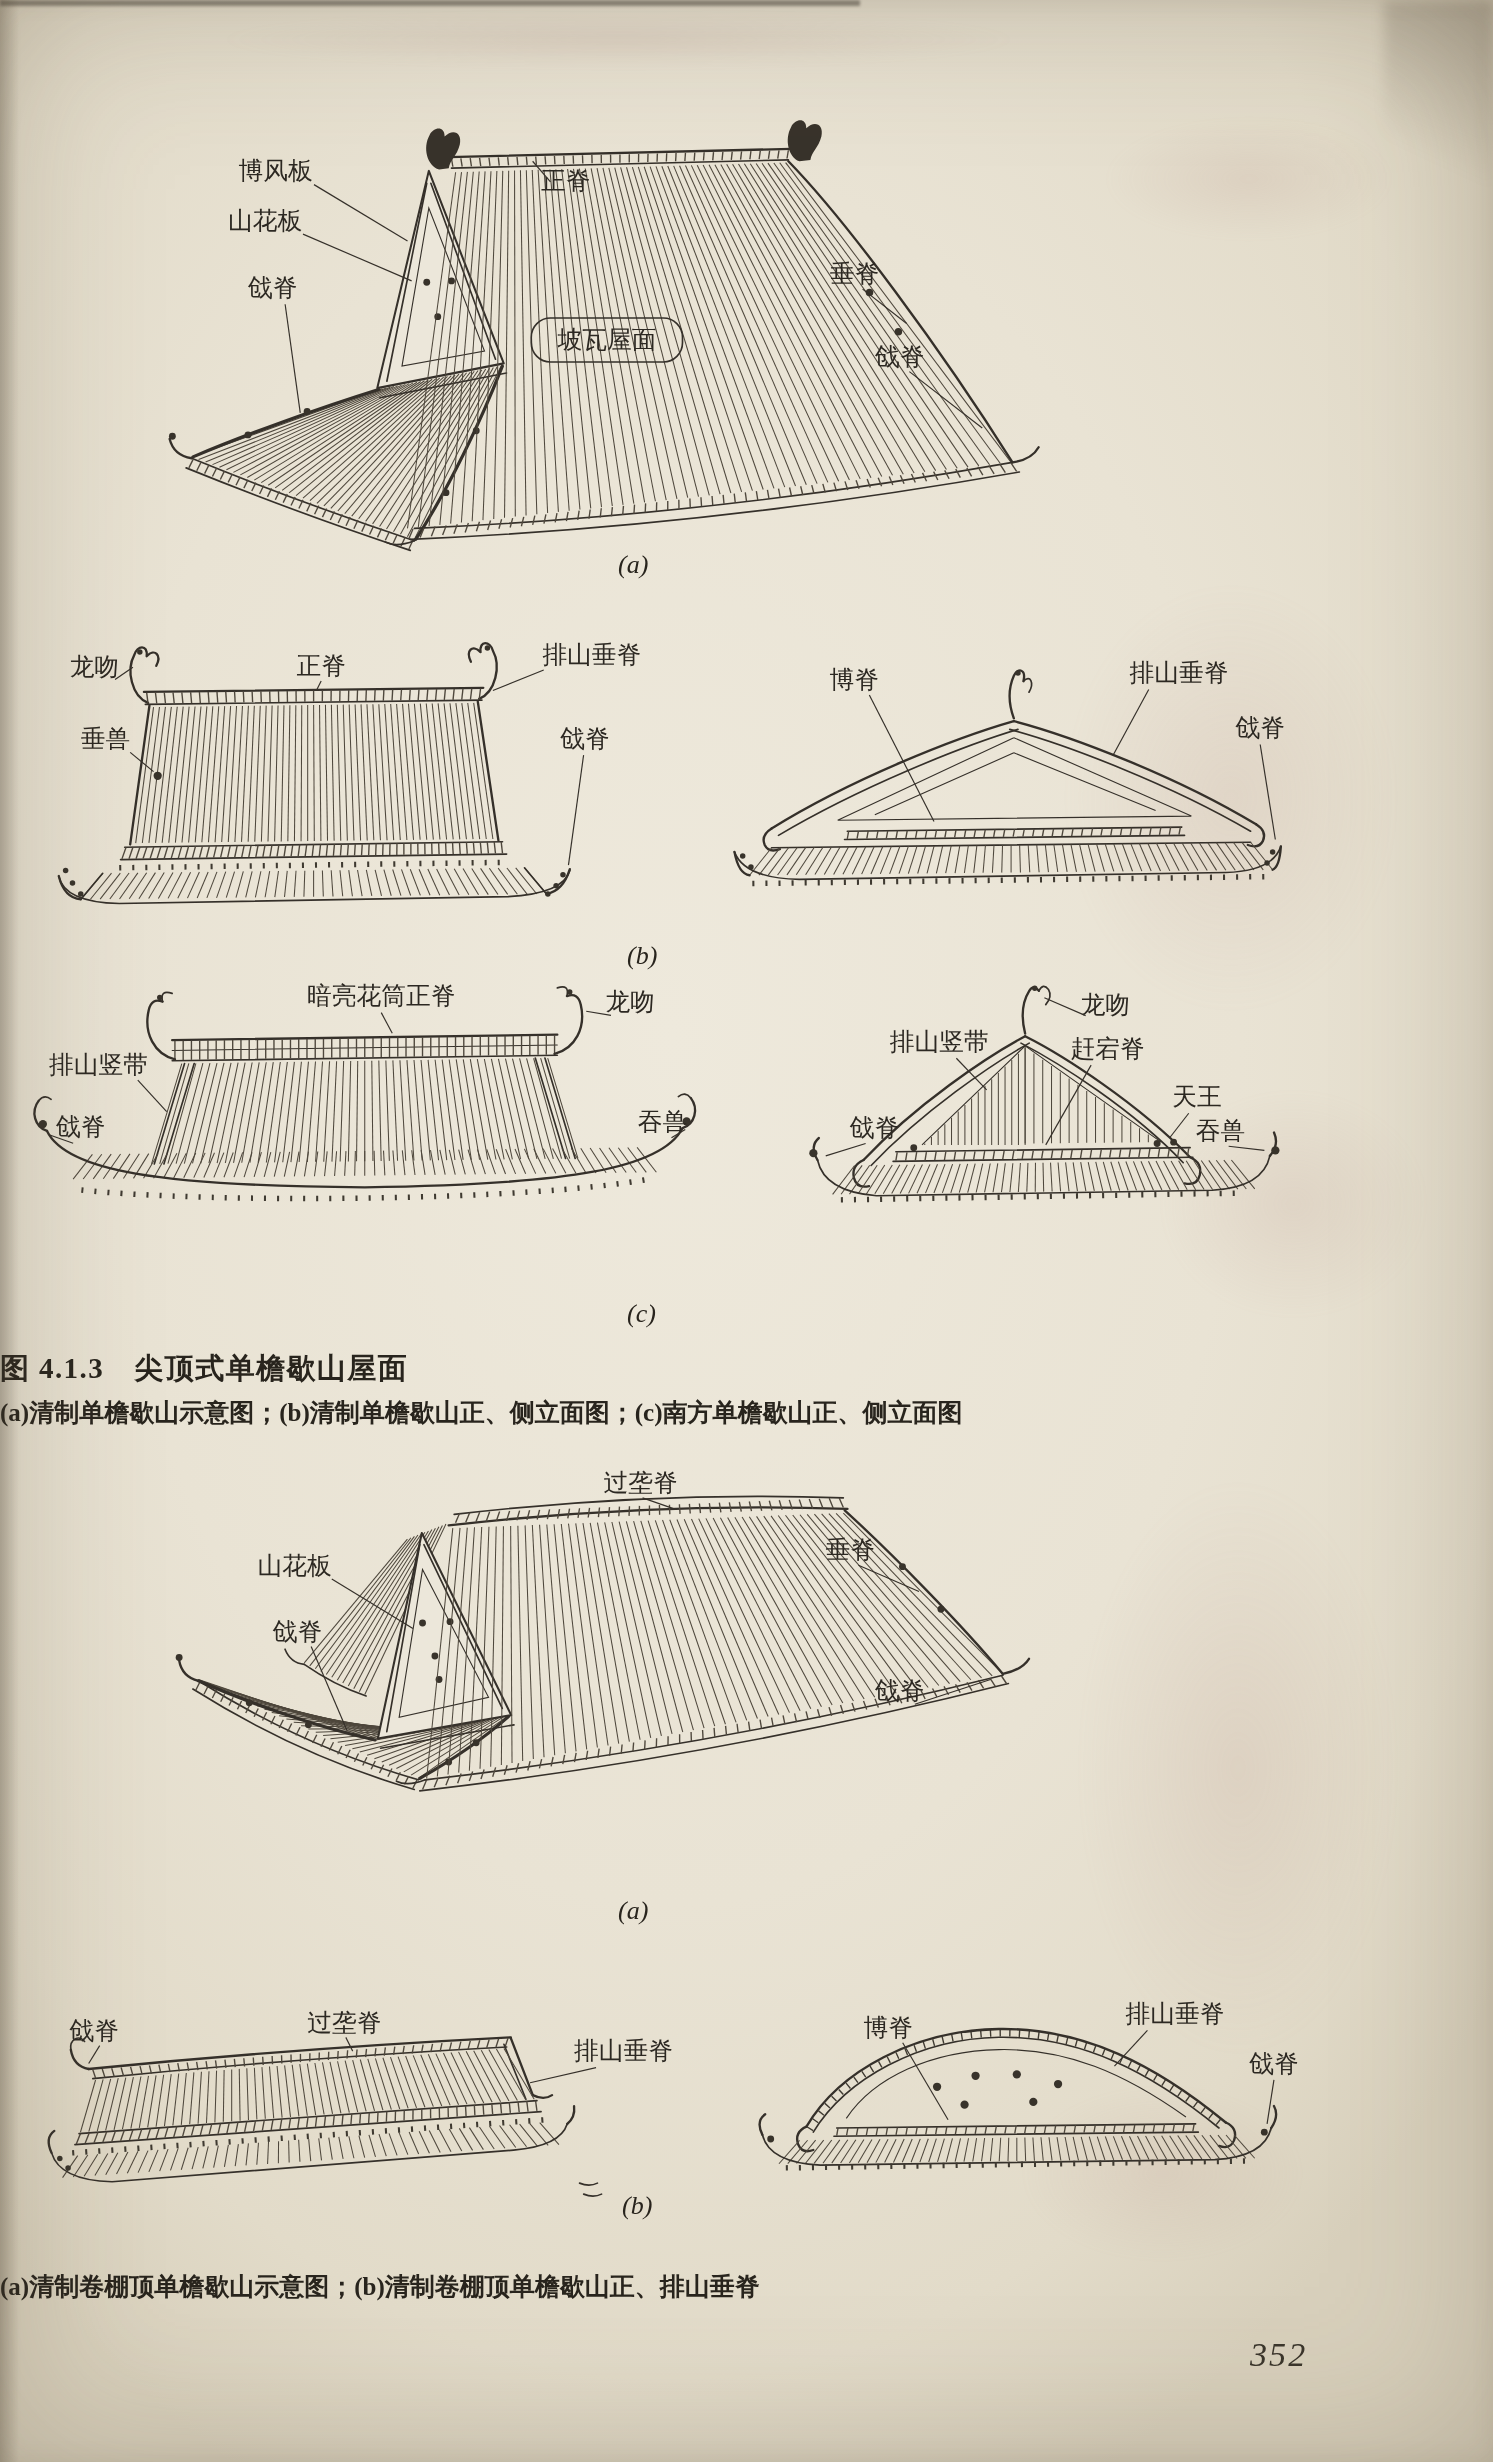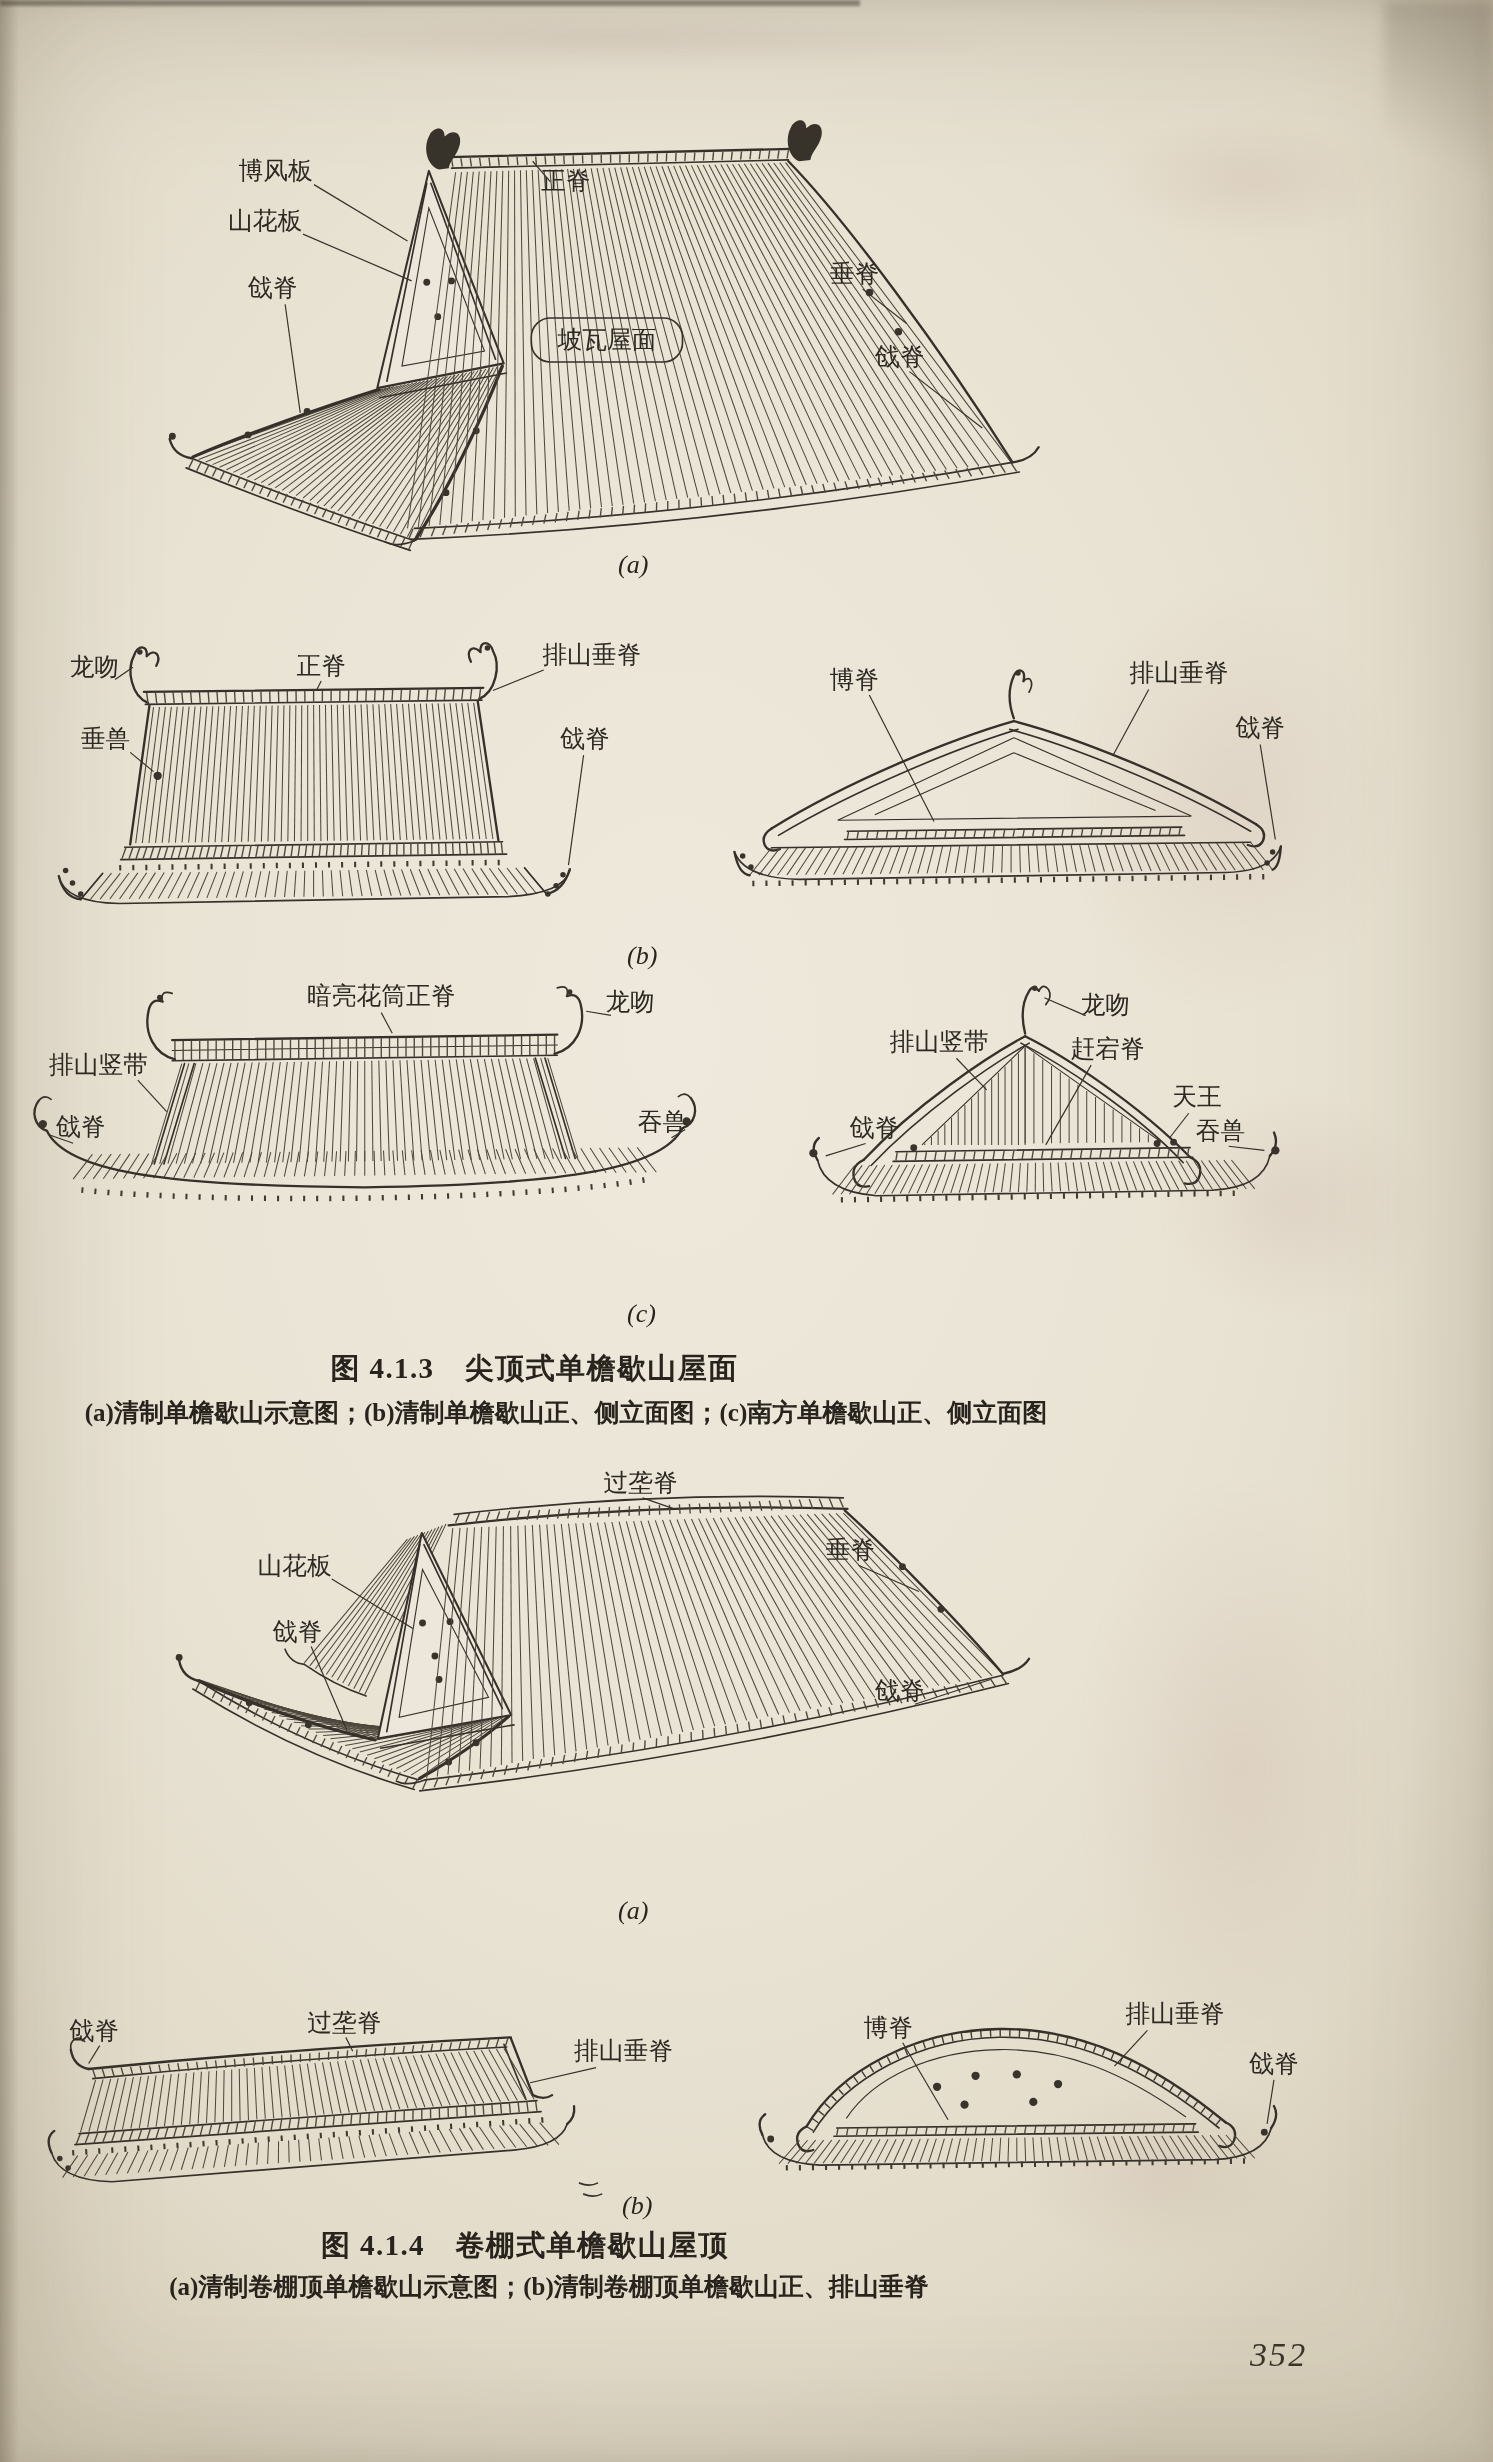--- a/index.html
+++ b/index.html
@@ -18,21 +18,21 @@
   svg text{font-family:"Liberation Serif","DejaVu Serif",serif;font-size:36px;fill:#2c2822}
   .ink{fill:none;stroke:#35302a;stroke-linecap:round;stroke-linejoin:round}
   .w1{stroke-width:1.5}.w2{stroke-width:2.4}.w3{stroke-width:3.4}.w4{stroke-width:4.6}
   .solid{fill:#38332b;stroke:none}
   .paperfill{fill:#ece7da;stroke:#35302a;stroke-width:3;stroke-linejoin:round}
   .panel{fill:none;stroke:#35302a;stroke-width:1.6}
   .hatch{stroke:#4e473c;stroke-width:1.5}
   .ticks{stroke:#4e473c;stroke-width:2}
   .leader{stroke:#35302a;stroke-width:1.7;fill:none}
   .dashdots{stroke:#3f3a31;fill:none;stroke-width:8;stroke-dasharray:3 16}
-  .caption{position:absolute;text-align:center;font-weight:700;color:#28241d}
+  .caption{position:absolute;font-weight:700;color:#28241d}
   .cap-title{font-size:29px;letter-spacing:1.4px}
   .cap-sub{font-size:25px}
   .sublabel{position:absolute;font-size:26px;font-style:italic;color:#28241d}
   .pagenum{position:absolute;left:1250px;top:2336px;font-size:34px;font-style:italic;color:#3a352b;letter-spacing:2.1px}
 </style>
 </head>
 <body>
 
 <div class="paper">
 
@@ -1659,20 +1659,19 @@
     <path class="dashdots" d="M142,362 L814,352"></path>
     <text x="291" y="170" text-anchor="middle">博脊</text>
     <path class="leader" d="M312,180 L378,292"></path>
     <text x="708" y="150" text-anchor="middle">排山垂脊</text>
     <path class="leader" d="M668,162 L620,214"></path>
     <text x="852" y="222" text-anchor="middle">戗脊</text>
     <path class="leader" d="M852,234 L842,298"></path>
   </svg>
   <div class="sublabel" style="left:622px;top:2191px">(b)</div>
 
-  <div class="caption cap-title" style="left:0;top:2226px;width:1050px">图 4.1.4　卷棚式单檐歇山屋顶</div>
   <div class="caption cap-sub" style="left:0;top:2270px;width:1098px">(a)清制卷棚顶单檐歇山示意图；(b)清制卷棚顶单檐歇山正、排山垂脊</div>
 
   <div class="pagenum">352</div>
 
   <div class="vignette"></div>
 </div>
 
 
 </body></html>

